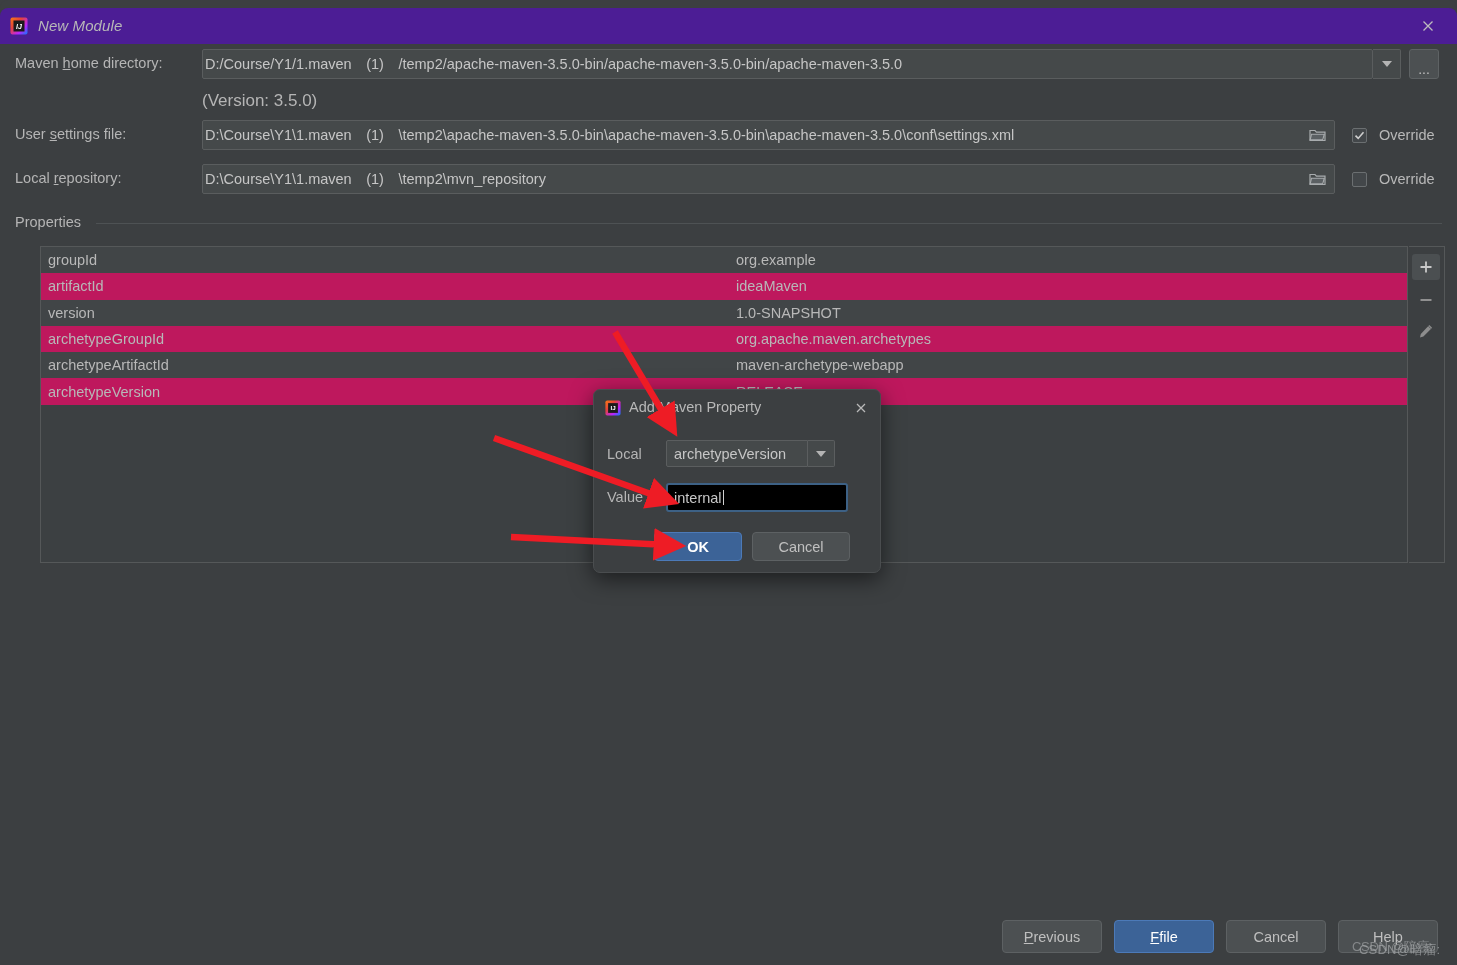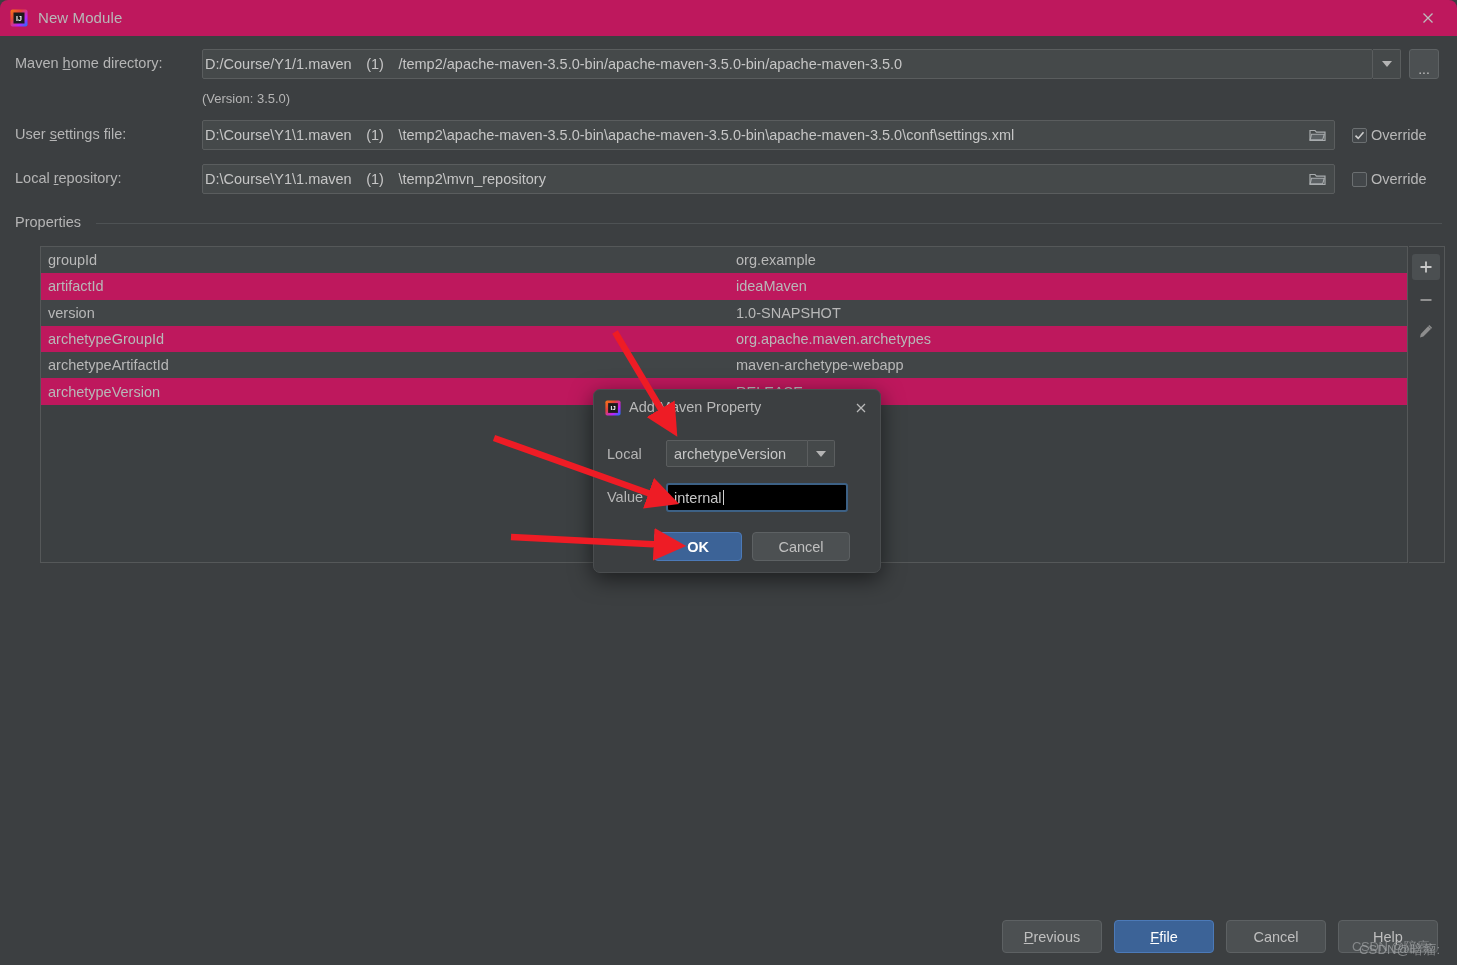--- a/index.html
+++ b/index.html
@@ -24,25 +24,26 @@
     width: 1457px; height: 965px;
     background: #3c3f41;
     border-top-left-radius: 8px;
     border-top-right-radius: 8px;
     box-sizing: border-box;
   }
 
   
   #titlebar {
     position: absolute;
-    left: 0; top: 0;
+    left: 0; top: 8px;
     width: 1457px; height: 36px;
-    background: #be185d;
+    background: #4c1d95;
     border-top-left-radius: 8px;
     border-top-right-radius: 8px;
+    font-style: italic;
   }
   #app-icon {
     position: absolute;
     left: 10px; top: 9px;
     width: 18px; height: 18px;
   }
   #window-title {
     position: absolute;
     left: 38px; top: 9px;
     font-size: 15px;
@@ -111,29 +112,29 @@
     padding-bottom: 4px;
     line-height: 10px;
   }
   .folder-icon {
     position: absolute;
     width: 28px;
     display: flex; align-items: center; justify-content: center;
   }
   .version-note {
     position: absolute;
-    font-size: 13px;
+    font-size: 17px;
     color: #b5b5b5;
     white-space: nowrap;
   }
 
   
   .chk-wrap {
     position: absolute;
-    display: flex; align-items: center; gap: 4px;
+    display: flex; align-items: center; gap: 12px;
     font-size: 14.5px;
     color: #b8b8b8;
     white-space: nowrap;
   }
   .chk-box {
     width: 15px; height: 15px;
     box-sizing: border-box;
     border: 1px solid #6b6f71;
     border-radius: 2px;
     background: #43474a;

